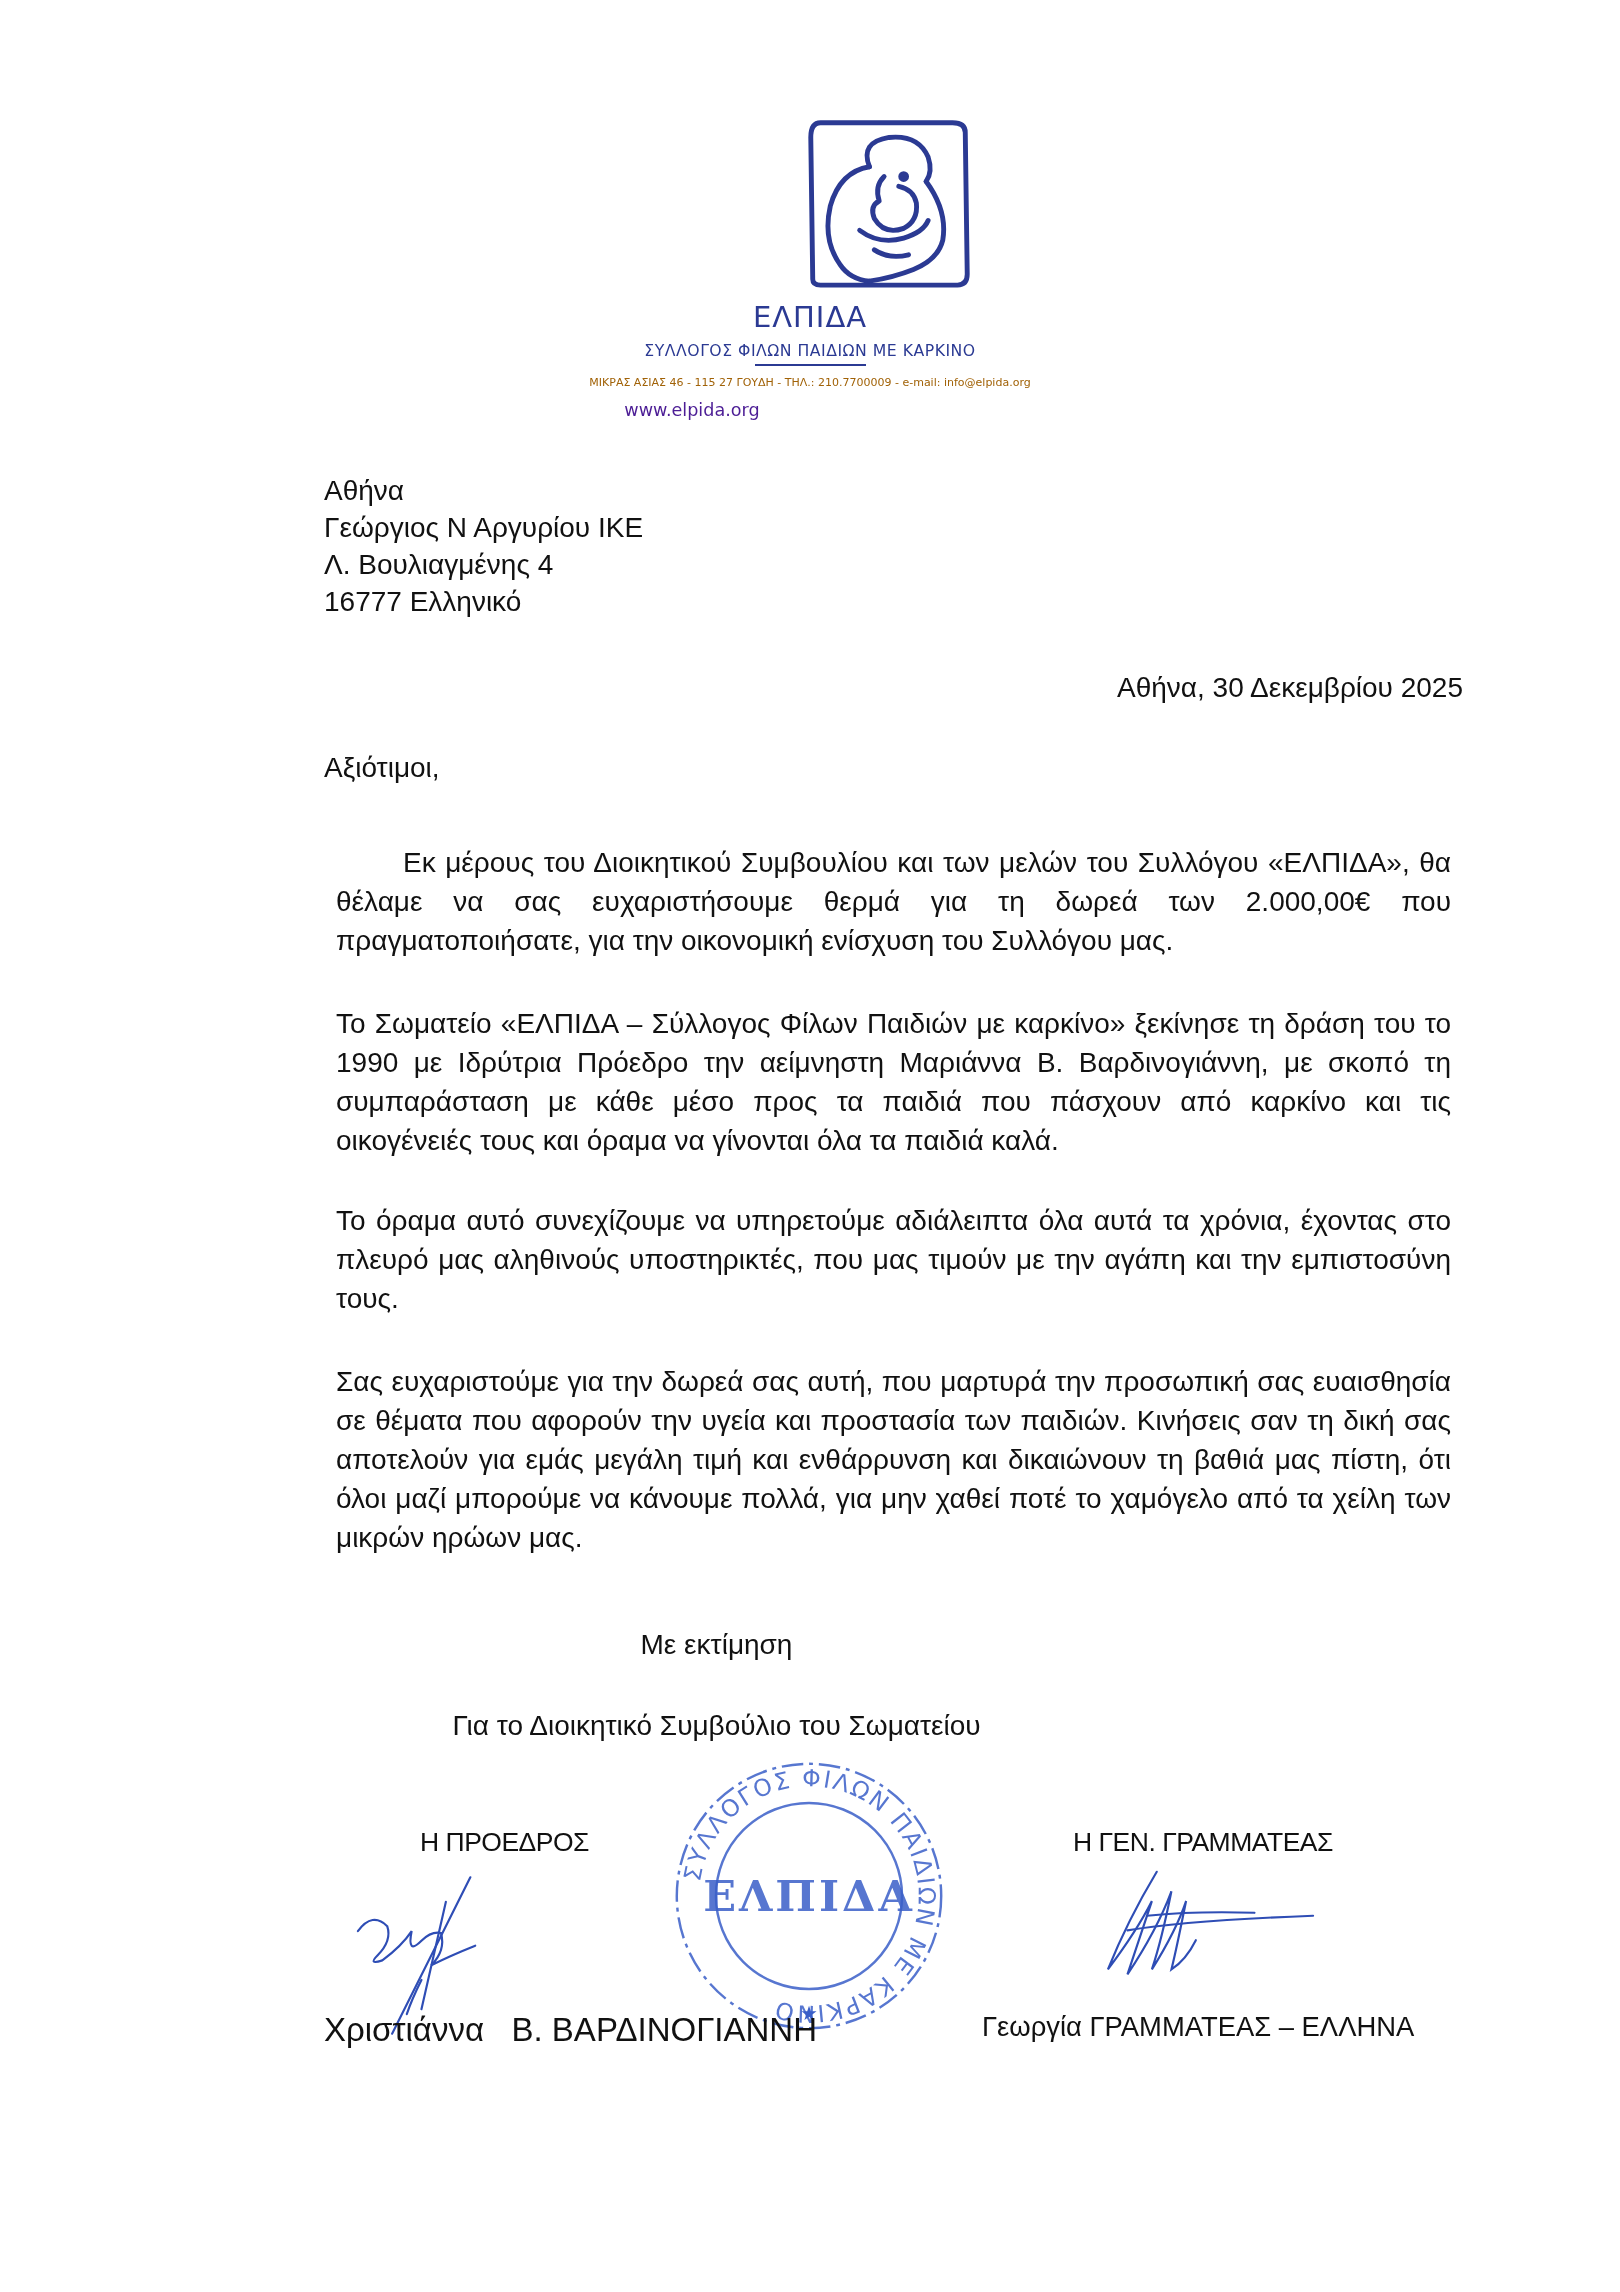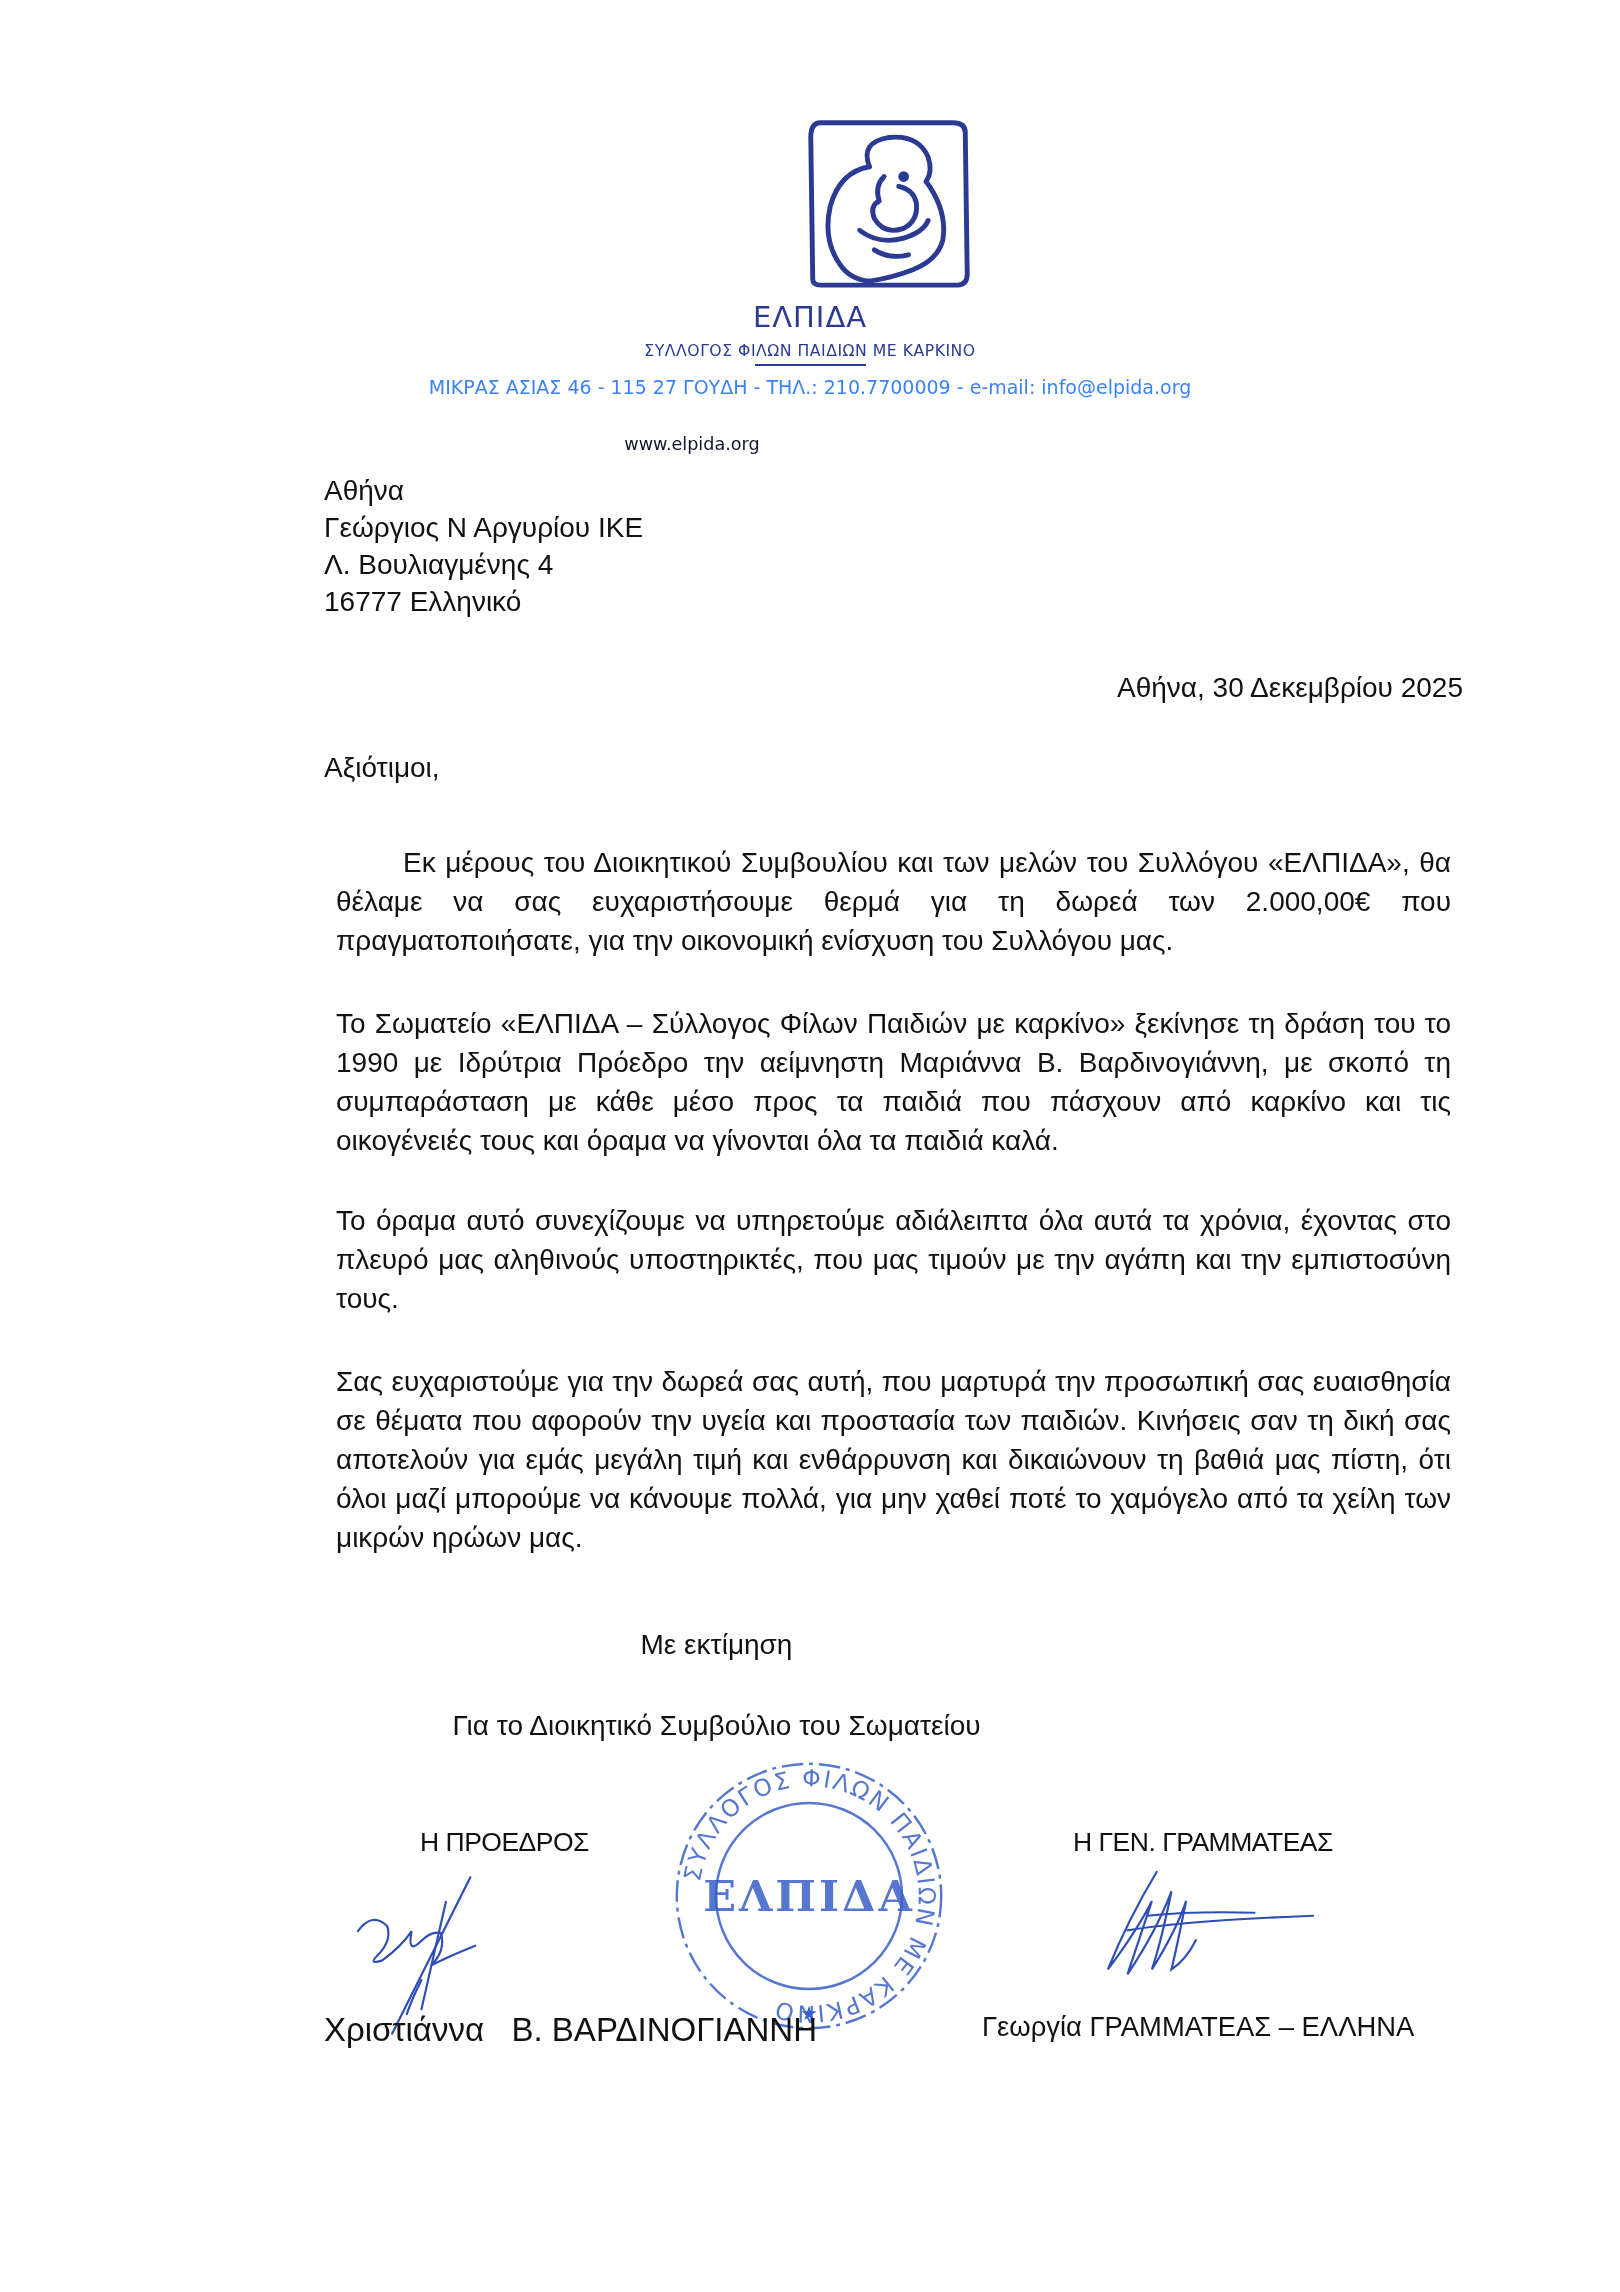--- a/index.html
+++ b/index.html
@@ -6,24 +6,24 @@
   body { width: 1620px; height: 2293px; position: relative; overflow: hidden;
          font-family: "Liberation Sans", "DejaVu Sans", sans-serif; color: #111; }
   .abs { position: absolute; }
   
   #logo { left: 801px; top: 113px; width: 176px; height: 176px; }
   .lh-name { left: 0; width: 1620px; top: 300px; text-align: center; color: #2b3a93;
              font-size: 29px; letter-spacing: 1px; font-family: "DejaVu Sans", sans-serif; }
   .lh-sub { left: 0; width: 1620px; top: 341px; text-align: center; color: #2b3a93;
             font-size: 15.7px; letter-spacing: 0.5px; font-family: "DejaVu Sans", sans-serif; }
   .lh-rule { left: 755px; top: 364px; width: 111px; height: 2px; background: #2b3a93; }
-  .lh-contact { left: 0; width: 1620px; top: 376px; text-align: center; color: #3b82f6;
-                font-size: 19px; font-family: "DejaVu Sans", sans-serif; }
-  .lh-web { left: 0; width: 1384px; top: 400px; text-align: center; color: #0f172a;
-            font-size: 17.6px; font-family: "DejaVu Sans", sans-serif; margin-top: 34px; }
+  .lh-contact { left: 0; width: 1620px; top: 376px; text-align: center; color: #a16207;
+                font-size: 11px; font-family: "DejaVu Sans", sans-serif; }
+  .lh-web { left: 0; width: 1384px; top: 400px; text-align: center; color: #4c1d95;
+            font-size: 17.6px; font-family: "DejaVu Sans", sans-serif; }
   
   .addr { left: 324px; top: 472px; font-size: 28px; line-height: 37px; }
   .addr div { white-space: nowrap; }
   .date { right: 157px; top: 672px; font-size: 28px; white-space: nowrap; }
   .salutation { left: 324px; top: 752px; font-size: 28px; }
   
   .body { left: 324px; width: 1139px; font-size: 28px; line-height: 39px;
           text-align: justify; font-family: "Liberation Sans Narrow", "Liberation Sans", sans-serif; }
   .body p { margin: 12px; }
   .p1 { top: 831px; text-indent: 67px; }

